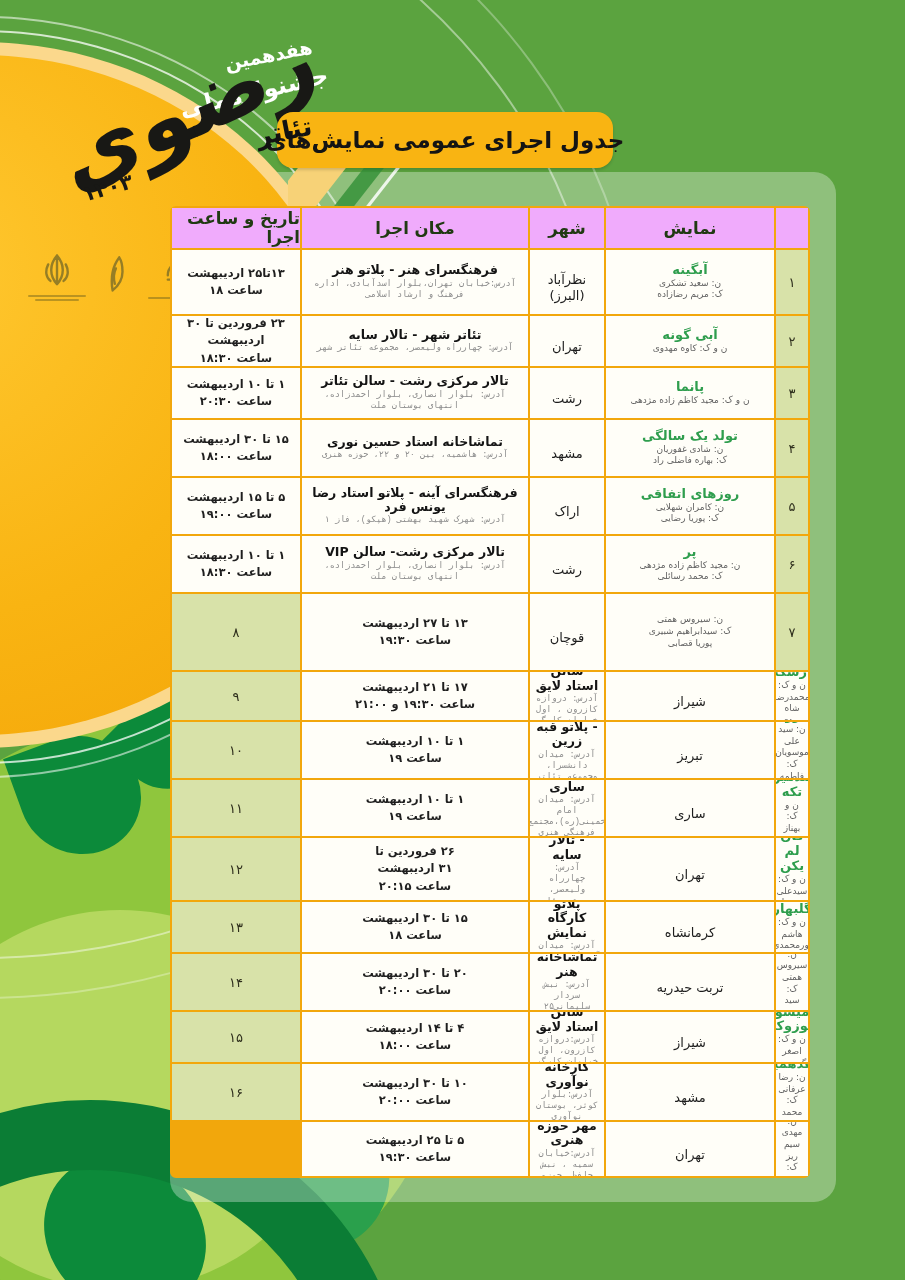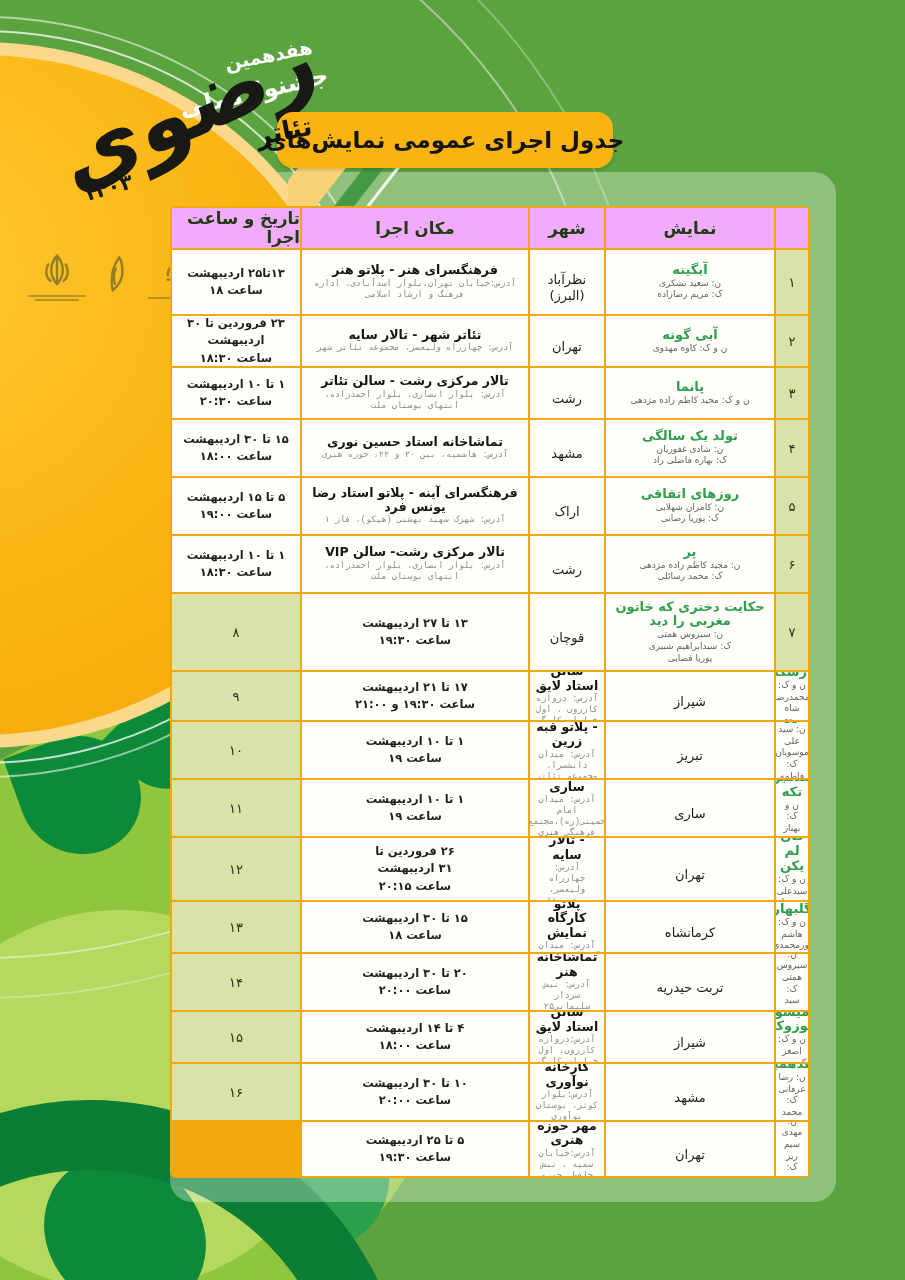--- a/index.html
+++ b/index.html
@@ -291,21 +291,20 @@
       <div class="cell">
         <div class="venue-title">تالار مرکزی رشت- سالن VIP</div>
         <div class="venue-address">آدرس: بلوار انصاری، بلوار احمدزاده، انتهای بوستان ملت</div>
       </div>
       <div class="cell">
         <div class="date-line">۱ تا ۱۰ اردیبهشت</div>
         <div class="date-line">ساعت ۱۸:۳۰</div>
       </div>
       <div class="cell idx">۷</div>
       <div class="cell">
-        <div class="show-title">حکایت دختری که خاتون مغربی را دید</div>
         <div class="credit">ن: سیروس همتی</div>
         <div class="credit">ک: سیدابراهیم شبیری</div>
         <div class="credit">پوریا قصابی</div>
       </div>
       <div class="cell">
         <div class="city-name">قوچان</div>
       </div>
       <div class="cell">
         <div class="date-line">۱۳ تا ۲۷ اردیبهشت</div>
         <div class="date-line">ساعت ۱۹:۳۰</div>

